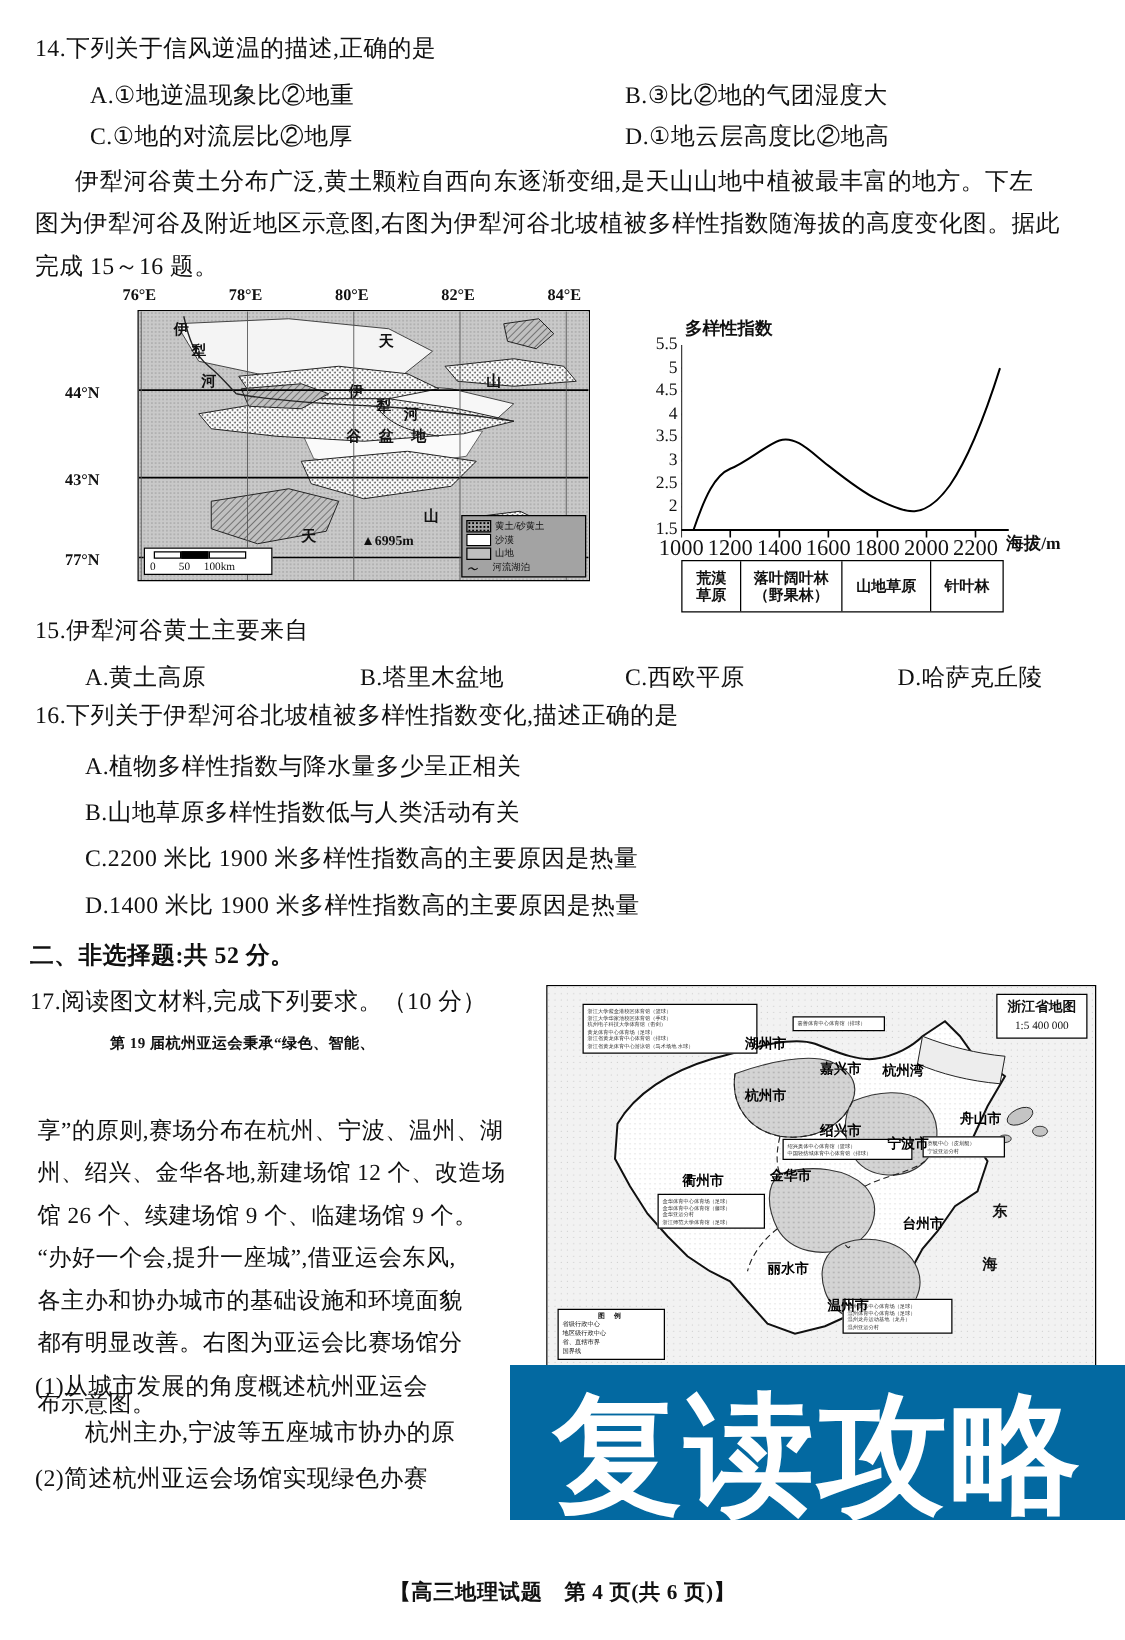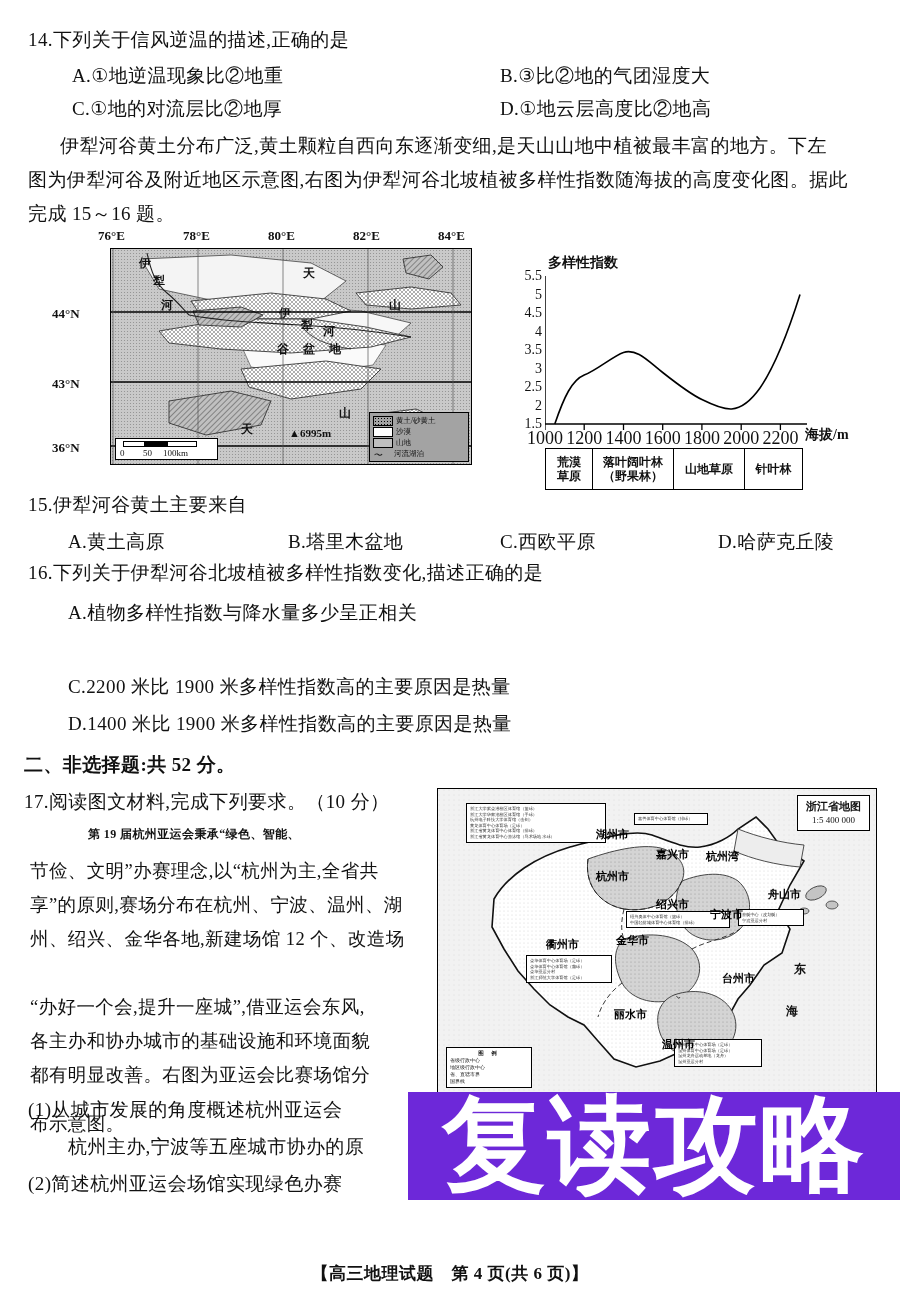--- a/index.html
+++ b/index.html
@@ -233,25 +233,25 @@
   }
   .zj-legend .ttl { text-align: center; font-weight: bold; letter-spacing: 3px; font-size: 5.5px; }
   .sea { position: absolute; font-size: 12px; font-weight: bold; z-index: 5; }
 
   
   .watermark {
     position: absolute;
     left: 408px;
     top: 1092px;
     width: 492px;
-    height: 108px;
-    background: #6d28d9;
+    height: 124px;
+    background: #0369a1;
     z-index: 20;
     display: flex;
-    align-items: flex-start;
+    align-items: flex-end;
     justify-content: center;
   }
   .watermark span {
     color: #fff;
     font-size: 104px;
     font-weight: bold;
     font-family: "Liberation Sans", "DejaVu Sans", sans-serif;
     letter-spacing: 2px;
     line-height: 1;
   }
@@ -289,21 +289,21 @@
     <div class="maplabels-top">
       <span style="left:-12px">76°E</span>
       <span style="left:73px">78°E</span>
       <span style="left:158px">80°E</span>
       <span style="left:243px">82°E</span>
       <span style="left:328px">84°E</span>
     </div>
 
     <div class="latlab" style="top:58px;">44°N</div>
     <div class="latlab" style="top:128px;">43°N</div>
-    <div class="latlab" style="top:192px;">36°N</div>
+    <div class="latlab" style="top:192px;">77°N</div>
 
     <div class="mapbox">
       <svg width="360" height="215" viewBox="0 0 360 215">
         <defs>
           <pattern id="loess" width="4" height="4" patternUnits="userSpaceOnUse">
             <rect width="4" height="4" fill="#ffffff"></rect>
             <circle cx="1" cy="1" r="0.7" fill="#222"></circle>
             <circle cx="3" cy="3" r="0.7" fill="#222"></circle>
           </pattern>
           <pattern id="mount" width="3" height="3" patternUnits="userSpaceOnUse">
@@ -472,31 +472,32 @@
   </div>
 
   <div class="abs qline" style="left:28px; top:495px;">15.伊犁河谷黄土主要来自</div>
   <div class="abs opt" style="left:68px; top:529px;">A.黄土高原</div>
   <div class="abs opt" style="left:288px; top:529px;">B.塔里木盆地</div>
   <div class="abs opt" style="left:500px; top:529px;">C.西欧平原</div>
   <div class="abs opt" style="left:718px; top:529px;">D.哈萨克丘陵</div>
 
   <div class="abs qline" style="left:28px; top:563px;">16.下列关于伊犁河谷北坡植被多样性指数变化,描述正确的是</div>
   <div class="abs opt" style="left:68px; top:600px;">A.植物多样性指数与降水量多少呈正相关</div>
+  <div class="abs opt" style="left:68px; top:637px;">B.山地草原多样性指数低与人类活动有关</div>
   <div class="abs opt" style="left:68px; top:674px;">C.2200 米比 1900 米多样性指数高的主要原因是热量</div>
   <div class="abs opt" style="left:68px; top:711px;">D.1400 米比 1900 米多样性指数高的主要原因是热量</div>
 
   <div class="abs qline" style="left:24px; top:755px; font-weight:bold;">二、非选择题:共 52 分。</div>
 
   <div class="abs qline" style="left:24px; top:792px;">17.阅读图文材料,完成下列要求。（10 分）</div>
 
   <div class="abs qline" style="left:88px; top:828px; font-size:12px;font-weight:bold;">第 19 届杭州亚运会秉承“绿色、智能、</div>
-  <div class="abs qline" style="left:30px; top:862px; font-size:18.5px;">节俭、文明”办赛理念,以“杭州为主,全省共</div>
   <div class="abs qline" style="left:30px; top:896px; font-size:18.5px;">享”的原则,赛场分布在杭州、宁波、温州、湖</div>
   <div class="abs qline" style="left:30px; top:930px; font-size:18.5px;">州、绍兴、金华各地,新建场馆 12 个、改造场</div>
+  <div class="abs qline" style="left:30px; top:964px; font-size:18.5px;">馆 26 个、续建场馆 9 个、临建场馆 9 个。</div>
   <div class="abs qline" style="left:30px; top:998px; font-size:18.5px;">“办好一个会,提升一座城”,借亚运会东风,</div>
   <div class="abs qline" style="left:30px; top:1032px; font-size:18.5px;">各主办和协办城市的基础设施和环境面貌</div>
   <div class="abs qline" style="left:30px; top:1066px; font-size:18.5px;">都有明显改善。右图为亚运会比赛场馆分</div>
   <div class="abs qline" style="left:30px; top:1100px; font-size:18.5px;margin-top:15px;">布示意图。</div>
 
   <div class="zjfig">
     <svg width="438" height="305" viewBox="0 0 438 305">
       <defs>
         <pattern id="zjsea" width="5" height="5" patternUnits="userSpaceOnUse">
           <rect width="5" height="5" fill="#f2f2f2"></rect>

